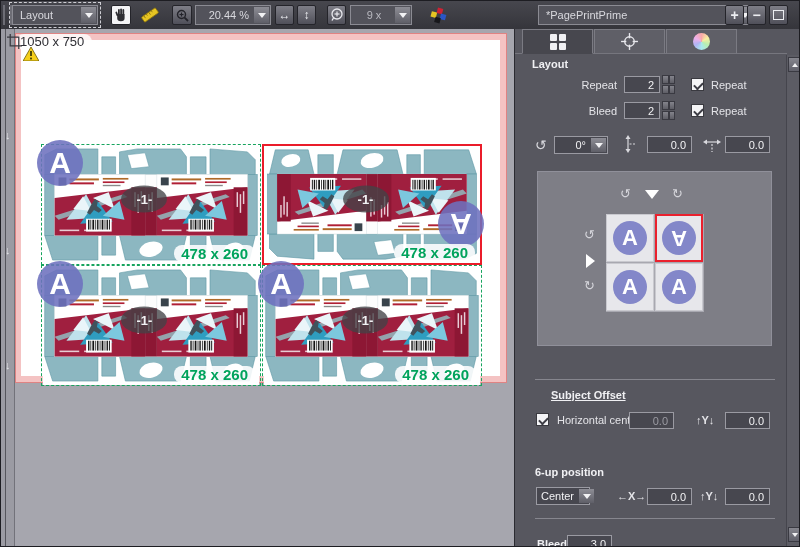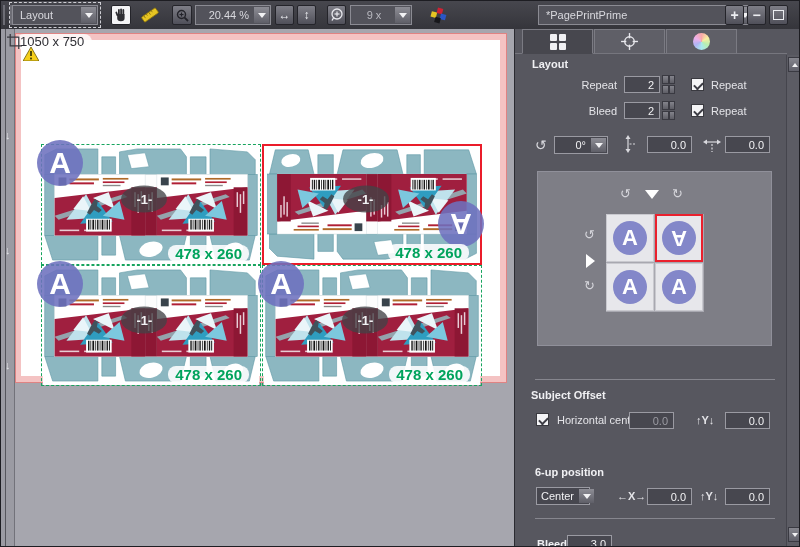--- a/index.html
+++ b/index.html
@@ -43,21 +43,21 @@
   .subject.dashed{border:1px dashed #17a45e;}
   .subject.selected{border:2px solid #ea1c2a;z-index:3;}
   .art{position:absolute;left:0;top:0;width:100%;height:100%;display:block;}
   .a-badge{position:absolute;width:46px;height:46px;border-radius:50%;background:rgba(109,113,190,.88);
            color:#fff;font-size:30px;font-weight:bold;display:flex;align-items:center;justify-content:center;z-index:4;}
   .a-tl{left:-5px;top:-5px;}
   .a-br{right:-4px;bottom:16px;transform:rotate(180deg);}
   .count-badge{position:absolute;left:47%;top:45%;transform:translate(-50%,-50%);
                width:46px;height:27px;border-radius:50%;background:rgba(66,66,70,.78);
                color:#f2f2f4;font-size:13px;font-weight:bold;display:flex;align-items:center;justify-content:center;z-index:4;}
-  .size-badge{position:absolute;right:11px;bottom:2px;background:rgba(255,255,255,.88);border-radius:8px;
+  .size-badge{position:absolute;right:5px;bottom:2px;background:rgba(255,255,255,.88);border-radius:8px;
               padding:0 7px;color:#00a35c;font-size:15px;font-weight:bold;z-index:5;white-space:nowrap;margin-top:38px;}
   .front-pill{position:absolute;left:207px;top:357px;width:96px;height:18px;border-radius:10px;
               background:rgba(72,72,79,.95);border:1px solid #8f8f96;color:#fff;font-size:12px;font-weight:bold;
               display:flex;align-items:center;justify-content:center;}
   
   .panel{position:absolute;left:513px;top:28px;width:287px;height:519px;background:#57575f;
          border-left:1px solid #2b2b31;overflow:hidden;}
   .tab{position:absolute;top:0;width:71px;height:25px;box-sizing:border-box;background:#5f5f67;
        border:1px solid #7b7b83;border-bottom:1px solid #76767e;display:flex;align-items:center;justify-content:center;}
   .tab.active{background:#47474e;border-bottom:1px solid #47474e;}
@@ -446,21 +446,21 @@
           <div class="pv-a">A</div>
         </div>
         <div class="pv-cell">
           <div class="pv-a">A</div>
         </div>
       </div>
     </div>
 
     <div class="sep" style="top:350px;"></div>
 
-    <div class="sec-label" style="left:16px;top:360px;">Subject Offset</div>
+    <div class="sec-label" style="left:36px;top:360px;text-decoration:underline;">Subject Offset</div>
     <div class="chk" style="left:21px;top:384px;"></div>
     <div class="lbl" style="left:42px;top:385px;">Horizontal center</div>
     <div class="field dis" style="left:114px;top:383px;width:45px;">0.0</div>
     <div class="lbl" style="left:181px;top:385px;font-weight:bold;">↑Y↓</div>
     <div class="field" style="left:210px;top:383px;width:45px;">0.0</div>
 
     <div class="sec-label" style="left:20px;top:437px;">6-up position</div>
     <div class="pdd" style="left:21px;top:458px;width:54px;">
       <div class="txt">Center</div>
       <div class="dd-arrow">

